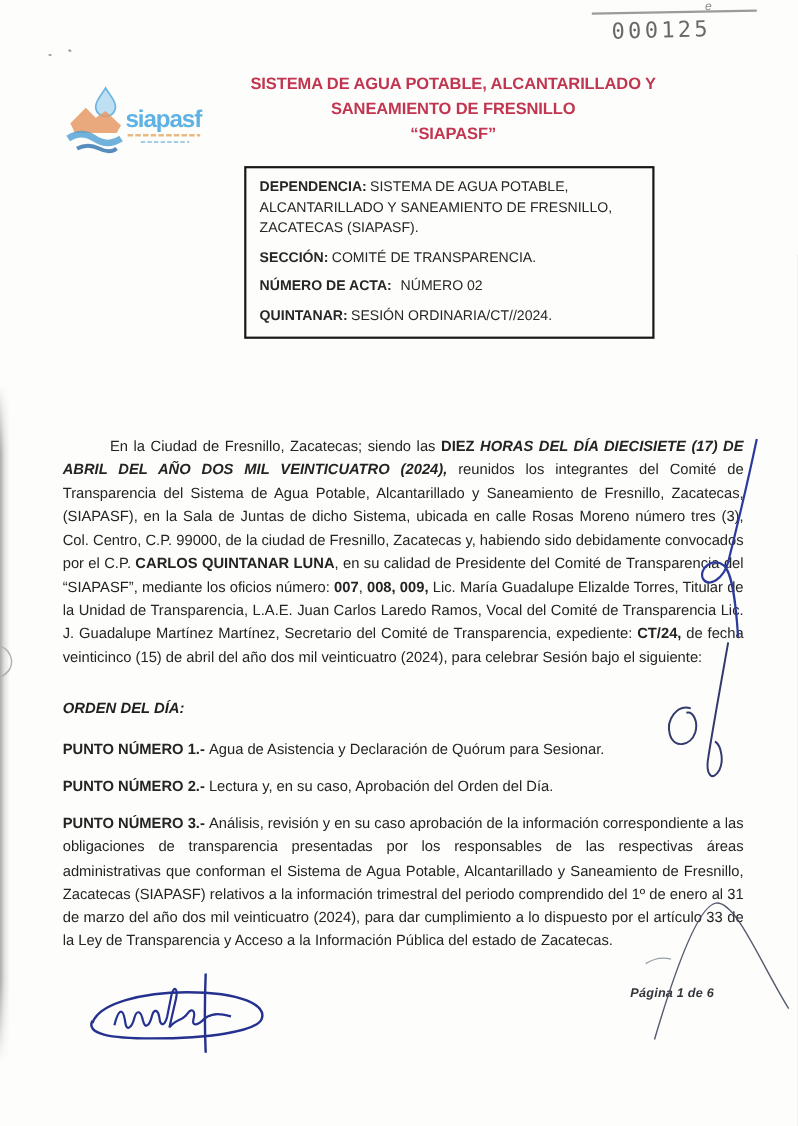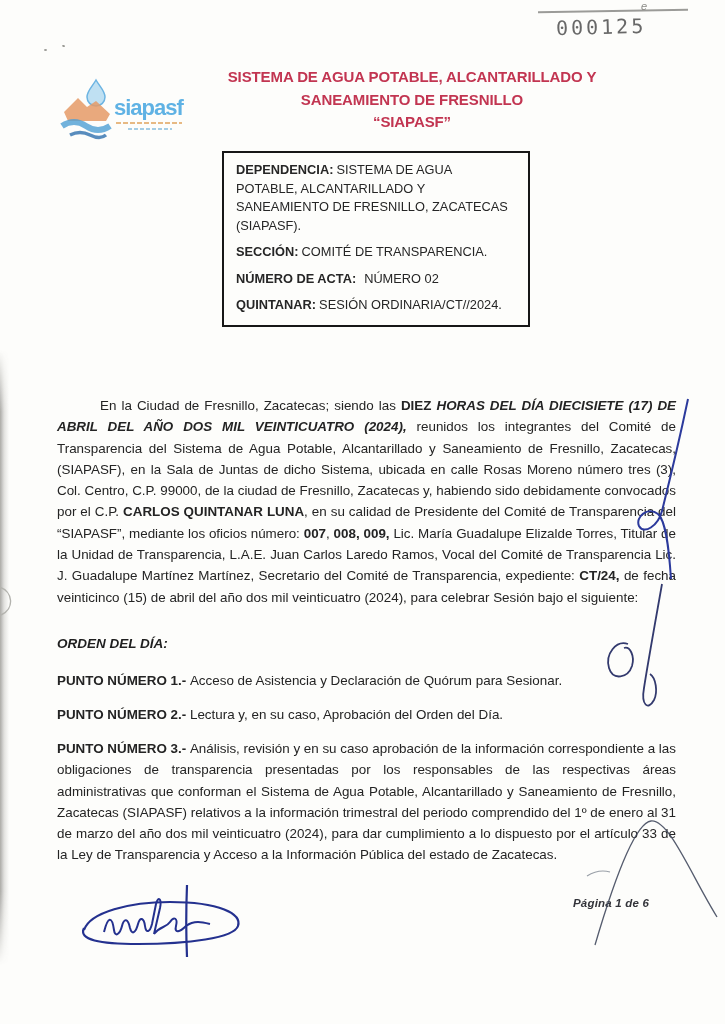--- a/index.html
+++ b/index.html
@@ -26,21 +26,21 @@
   
   .logo{ position:absolute; left:56px; top:74px; width:132px; height:76px; }
   .doc-title{
     position:absolute; left:192px; top:66px; width:440px; text-align:center;
     color:var(--c-title,#c23551); font-weight:700; font-size:15px; line-height:22.5px;
     letter-spacing:-0.1px;
   }
 
   
   .info-box{
-    position:absolute; left:222px; top:151px; width:308px;
+    position:absolute; left:222px; top:151px; width:373px;
     border:2px solid #171717; padding:8px 12px 10px 12px;
     font-size:12.8px; line-height:18.5px; background:transparent;
   }
   .info-row{ margin-top:8px; }
   .info-row:first-child{ margin-top:0; }
   .info-row .lbl{ font-weight:700; }
   .info-row .val{ margin-left:3px; }
 
   
   .subject{
@@ -128,21 +128,21 @@
     <div class="info-row">
       <span class="lbl">QUINTANAR:</span><span class="val">SESIÓN ORDINARIA/CT//2024.</span>
     </div>
   </div>
 
 
   <p class="para para1"><span>En la Ciudad de Fresnillo, Zacatecas; siendo las </span><span class="b">DIEZ </span><span class="b i">HORAS DEL DÍA DIECISIETE (17) DE ABRIL DEL AÑO DOS MIL VEINTICUATRO (2024),</span><span> reunidos los integrantes del Comité de Transparencia del Sistema de Agua Potable, Alcantarillado y Saneamiento de Fresnillo, Zacatecas, (SIAPASF), en la Sala de Juntas de dicho Sistema, ubicada en calle Rosas Moreno número tres (3), Col. Centro, C.P. 99000, de la ciudad de Fresnillo, Zacatecas y, habiendo sido debidamente convocados por el C.P. </span><span class="b">CARLOS QUINTANAR LUNA</span><span>, en su calidad de Presidente del Comité de Transparencia del “SIAPASF”, mediante los oficios número: </span><span class="b">007</span><span>, </span><span class="b">008, 009,</span><span> Lic. María Guadalupe Elizalde Torres, Titular de la Unidad de Transparencia,  L.A.E. Juan Carlos Laredo Ramos, Vocal del Comité de Transparencia Lic. J. Guadalupe Martínez Martínez, Secretario del Comité de Transparencia,  expediente: </span><span class="b">CT/24,</span><span> de fecha veinticinco (15) de abril del año dos mil veinticuatro (2024), para celebrar Sesión bajo el siguiente:</span></p>
 
   <div class="orden">ORDEN DEL DÍA:</div>
 
-  <p class="para punto1"><span class="b">PUNTO NÚMERO 1.- </span><span>Acceso de Asistencia y Declaración de Quórum para Sesionar.</span></p>
+  <p class="para punto1"><span class="b">PUNTO NÚMERO 1.- </span><span>Agua de Asistencia y Declaración de Quórum para Sesionar.</span></p>
   <p class="para punto2"><span class="b">PUNTO NÚMERO 2.- </span><span>Lectura y, en su caso, Aprobación del Orden del Día.</span></p>
   <p class="para punto3"><span class="b">PUNTO NÚMERO 3.- </span><span>Análisis, revisión y en su caso aprobación de la información correspondiente a las obligaciones de transparencia presentadas por los responsables de las respectivas áreas administrativas que conforman el Sistema de Agua Potable, Alcantarillado y Saneamiento de Fresnillo, Zacatecas (SIAPASF)  relativos a la información trimestral del periodo comprendido del 1º de enero al 31 de marzo del año dos mil veinticuatro (2024), para dar cumplimiento a lo dispuesto por el artículo 33 de la Ley de Transparencia y Acceso a la Información Pública del estado de Zacatecas.</span></p>
 
   <div class="page-number">Página 1 de 6</div>
 
   <svg class="signature" viewBox="0 0 180 78">
     <path d="M14 48 C20 30 60 20 100 20 C150 20 172 32 168 44 C164 56 118 62 68 62 C30 62 8 58 14 46" fill="none" stroke="#24318f" stroke-width="2.2"></path>
     <path d="M34 50 C38 34 42 34 44 48 C45 56 50 52 52 44 C54 36 58 36 60 46 C62 54 66 50 68 42 C70 34 74 36 75 44 C76 52 80 50 82 42 L86 22 C88 14 92 16 90 26 L84 52 C90 44 96 46 100 40 C104 34 108 36 106 44 C104 52 110 50 116 44 C124 38 132 40 140 42" fill="none" stroke="#24318f" stroke-width="2"></path>
     <path d="M117 3 C116 28 116 52 117 75" fill="none" stroke="#24318f" stroke-width="2.2"></path>
   </svg>

